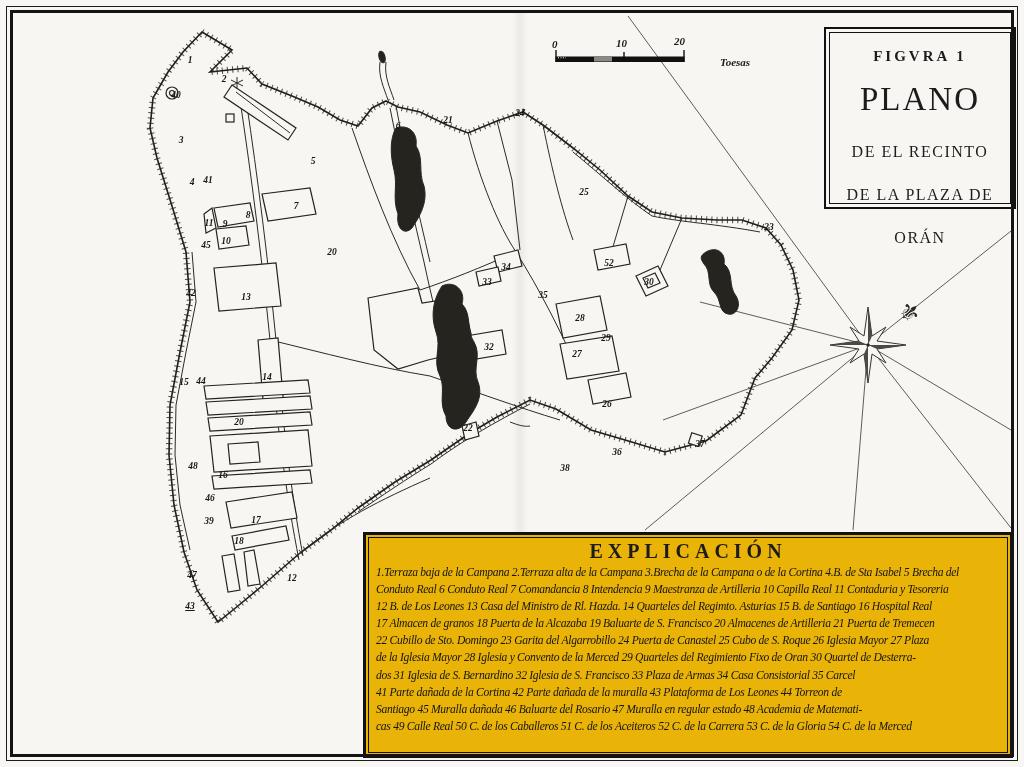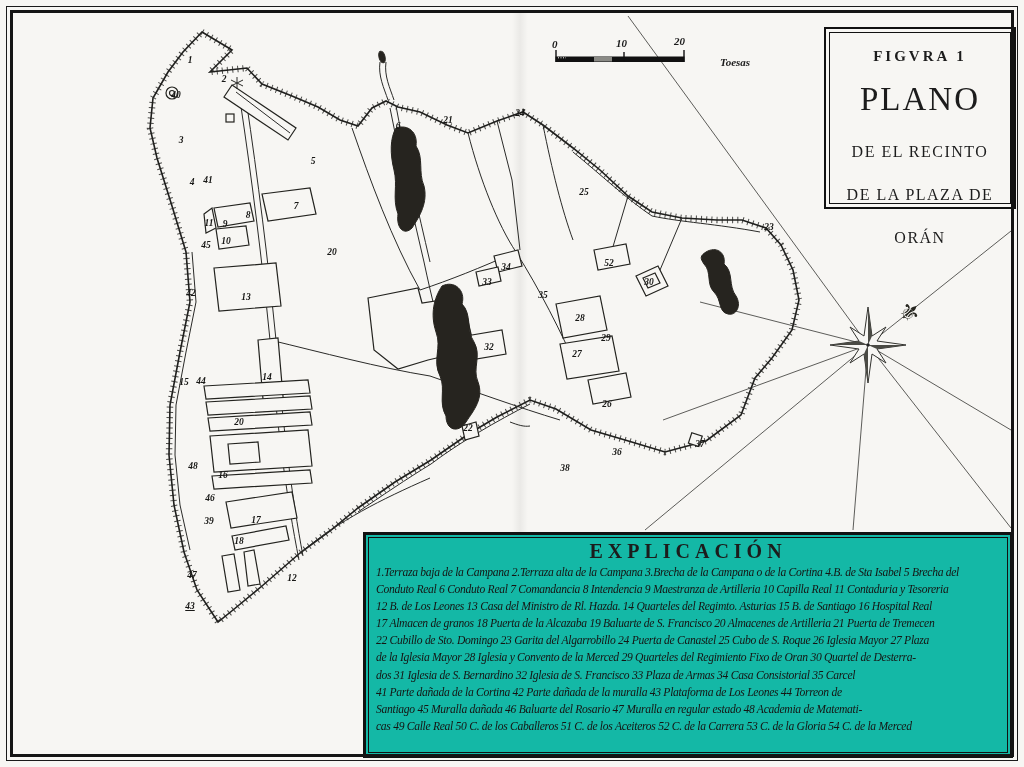--- a/index.html
+++ b/index.html
@@ -28,21 +28,21 @@
              display:flex;flex-direction:column;align-items:center;text-align:center;}
   .figura{margin-top:15px;font-size:15px;font-weight:700;letter-spacing:3px;}
   .plano{margin-top:16px;font-size:33px;letter-spacing:2px;}
   .tsub{margin-top:25px;font-size:16px;letter-spacing:1.5px;}
 
   
   .scale-label{position:absolute;font:italic 700 11px "Liberation Serif",serif;color:#1b1b1b;}
 
   
   .legend-box{position:absolute;left:363px;top:532px;width:650px;height:226px;
-              border:3px solid #111;background:#14b8a6;box-sizing:border-box;}
+              border:3px solid #111;background:#eab308;box-sizing:border-box;}
   .legend-inner{position:absolute;inset:2px;border:1.2px solid #111;overflow:hidden;}
   .legend-title{text-align:center;font-size:20px;letter-spacing:5px;font-weight:600;
                 margin-top:2px;height:24px;}
   .legend-lines{padding:0 7px;}
   .legend-line{white-space:nowrap;font:italic 11.6px "Liberation Serif",serif;
                letter-spacing:-.3px;line-height:17.1px;color:#151513;}
 
   
   .map-num{position:absolute;transform:translate(-50%,-50%);
            font:italic 700 9.5px "Liberation Serif",serif;color:#181816;}

